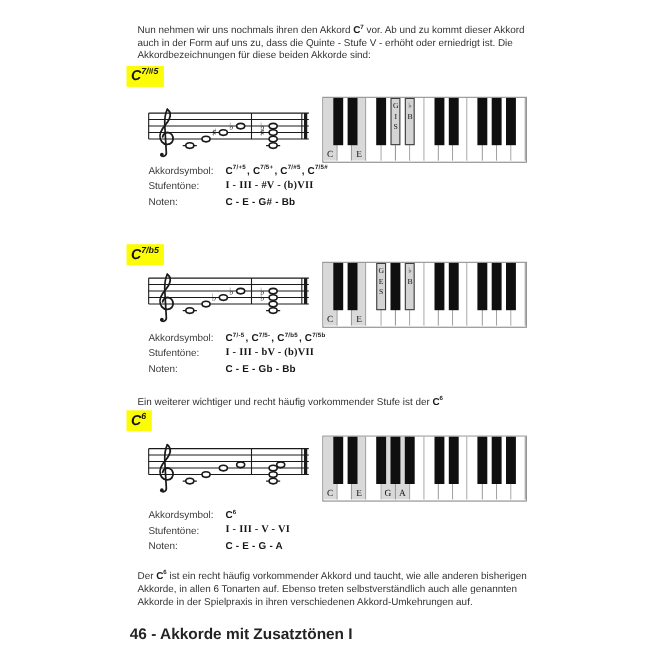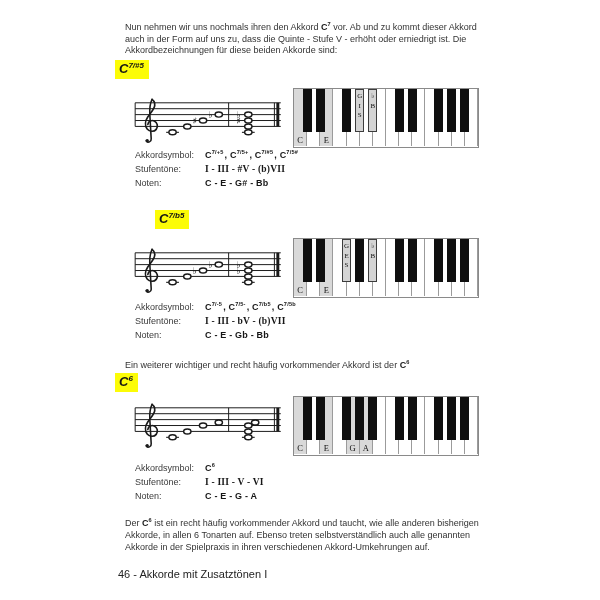--- a/index.html
+++ b/index.html
@@ -20,21 +20,21 @@
   .kb{position:absolute;width:186px;height:60px;border:1px solid #8a8a8a;background:#fff;box-sizing:border-box;}
   .wk{position:absolute;top:0;height:57px;background:#fff;border-right:1px solid #9b9b9b;box-sizing:border-box;}
   .wk.hl{background:#d9d9d9;}
   .wk .kl{position:absolute;bottom:1px;left:0;width:100%;text-align:center;
           font-family:"Liberation Serif",serif;font-size:8.5px;color:#111;}
   .bk{position:absolute;top:0;width:9px;height:43px;background:#0f0f0f;z-index:2;}
   .bk.hl{background:#d4d4d4;border:1px solid #3c3c3c;box-sizing:border-box;}
   .bk .bl{position:absolute;top:2px;left:0;width:100%;text-align:center;
           font-family:"Liberation Serif",serif;font-size:7px;line-height:9.5px;color:#111;}
   .staff{position:absolute;}
-  .footer{position:absolute;font-weight:400;font-size:11px;color:#232323;}
+  .footer{position:absolute;font-weight:700;font-size:14px;color:#232323;}
 </style>
 </head>
 <body>
 
 <div class="page">
 
   <p class="para" style="left:125px;top:13px;width:370px;"><span>Nun nehmen wir uns nochmals ihren den Akkord </span><span class="b">C</span><sup class="b">7</sup><span> vor. Ab und zu kommt dieser Akkord auch in der Form auf uns zu, dass die Quinte - Stufe V - erhöht oder erniedrigt ist. Die Akkordbezeichnungen für diese beiden Akkorde sind:</span></p>
 
   <div class="badge" style="left:115px;top:60px;"><span>C</span><sup>7/#5</sup></div>
   <svg class="staff" style="left:127px;top:91px;" width="158" height="61" viewBox="0 0 160 62">
@@ -114,21 +114,21 @@
       <div class="row">
         <span class="lab">Stufentöne:</span>
         <span class="val serif">I - III - #V - (b)VII</span>
       </div>
       <div class="row">
         <span class="lab">Noten:</span>
         <span class="val">C - E - G# - Bb</span>
       </div>
     </div>
 
-  <div class="badge" style="left:115px;top:210px;margin-left:40px;"><span>C</span><sup>7/b5</sup></div>
+  <div class="badge" style="left:115px;top:222px;"><span>C</span><sup>7/b5</sup></div>
   <svg class="staff" style="left:127px;top:241px;" width="158" height="61" viewBox="0 0 160 62">
       <line x1="8" y1="12" x2="156" y2="12" stroke="#1a1a1a" stroke-width="1"></line>
       <line x1="8" y1="18" x2="156" y2="18" stroke="#1a1a1a" stroke-width="1"></line>
       <line x1="8" y1="24" x2="156" y2="24" stroke="#1a1a1a" stroke-width="1"></line>
       <line x1="8" y1="30" x2="156" y2="30" stroke="#1a1a1a" stroke-width="1"></line>
       <line x1="8" y1="36" x2="156" y2="36" stroke="#1a1a1a" stroke-width="1"></line>
       <rect x="7.5" y="12" width="1" height="24" fill="#1a1a1a"></rect>
       <rect x="102.5" y="12" width="1" height="24" fill="#1a1a1a"></rect>
       <rect x="149" y="12" width="1" height="24" fill="#1a1a1a"></rect>
       <rect x="151.5" y="12" width="3" height="24" fill="#1a1a1a"></rect>
@@ -199,21 +199,21 @@
       <div class="row">
         <span class="lab">Stufentöne:</span>
         <span class="val serif">I - III - bV - (b)VII</span>
       </div>
       <div class="row">
         <span class="lab">Noten:</span>
         <span class="val">C - E - Gb - Bb</span>
       </div>
     </div>
 
-  <p class="para" style="left:125px;top:351px;width:380px;"><span>Ein weiterer wichtiger und recht häufig vorkommender Akkord ist der </span><span class="b">C</span><sup class="b">6</sup></p>
+  <p class="para" style="left:125px;top:351px;width:380px;"><span>Ein weiterer wichtiger und recht häufig vorkommender Stufe ist der </span><span class="b">C</span><sup class="b">6</sup></p>
 
   <div class="badge" style="left:115px;top:373px;"><span>C</span><sup>6</sup></div>
   <svg class="staff" style="left:127px;top:396px;" width="158" height="61" viewBox="0 0 160 62">
       <line x1="8" y1="12" x2="156" y2="12" stroke="#1a1a1a" stroke-width="1"></line>
       <line x1="8" y1="18" x2="156" y2="18" stroke="#1a1a1a" stroke-width="1"></line>
       <line x1="8" y1="24" x2="156" y2="24" stroke="#1a1a1a" stroke-width="1"></line>
       <line x1="8" y1="30" x2="156" y2="30" stroke="#1a1a1a" stroke-width="1"></line>
       <line x1="8" y1="36" x2="156" y2="36" stroke="#1a1a1a" stroke-width="1"></line>
       <rect x="7.5" y="12" width="1" height="24" fill="#1a1a1a"></rect>
       <rect x="102.5" y="12" width="1" height="24" fill="#1a1a1a"></rect>

